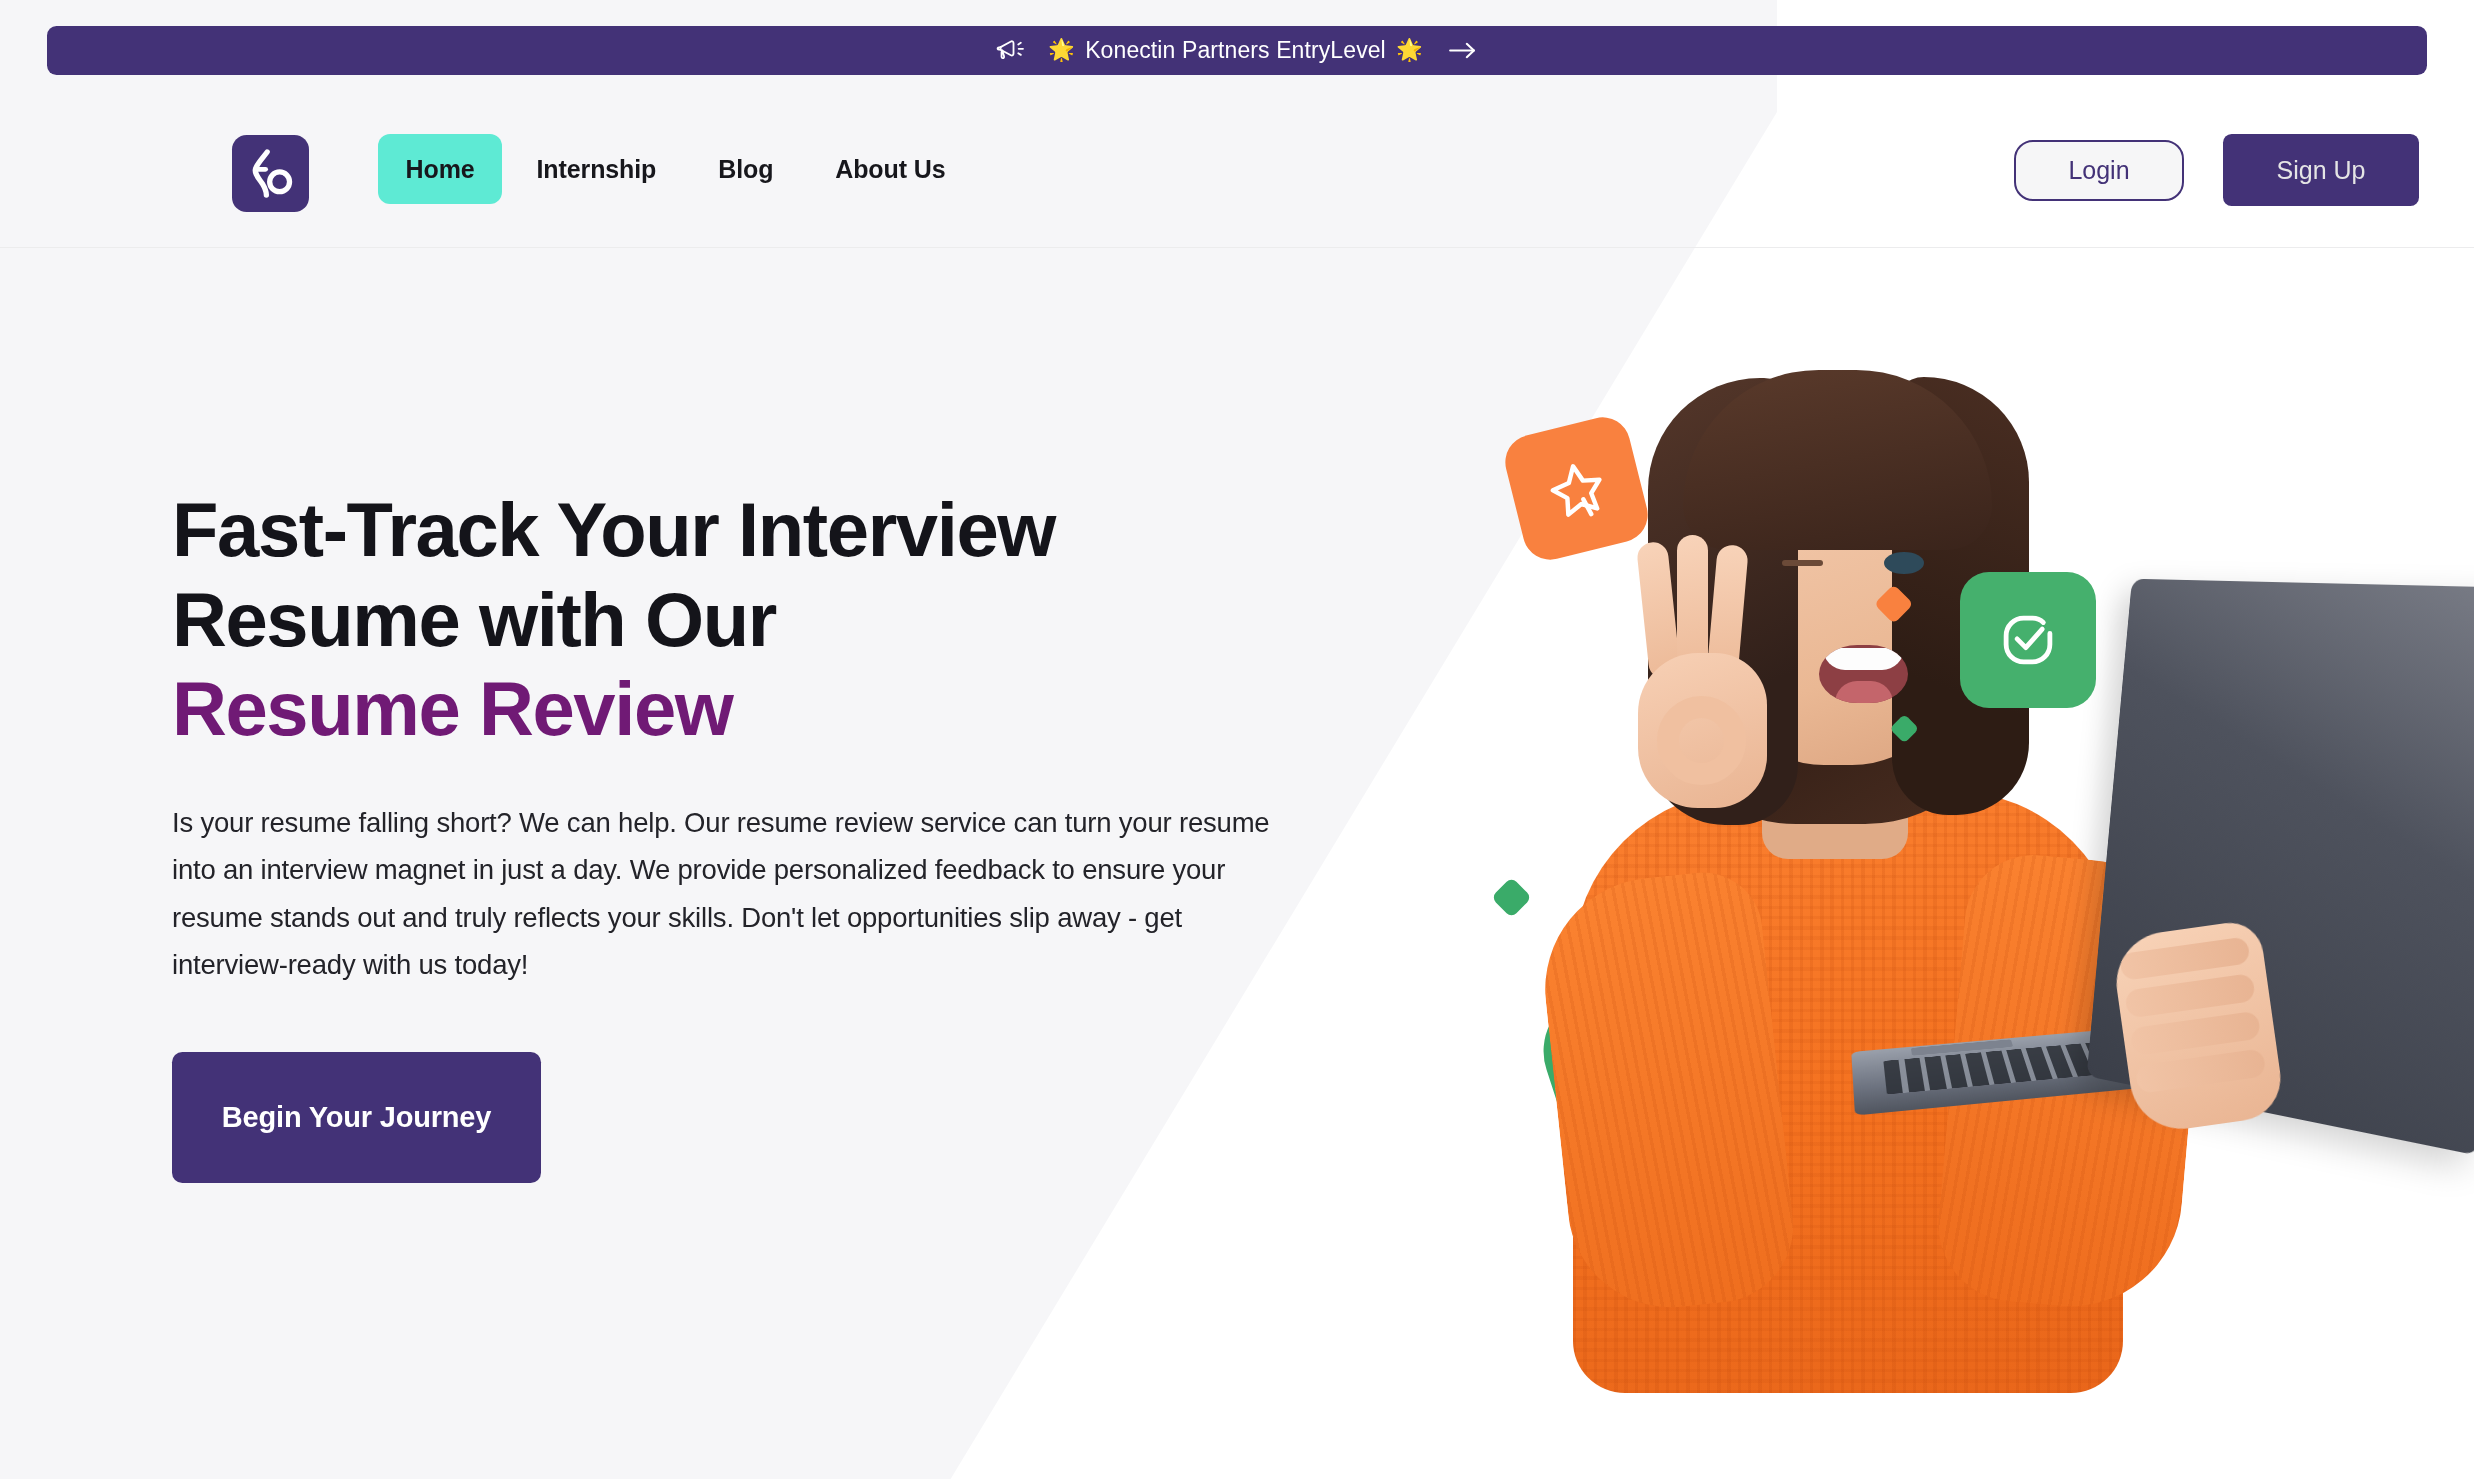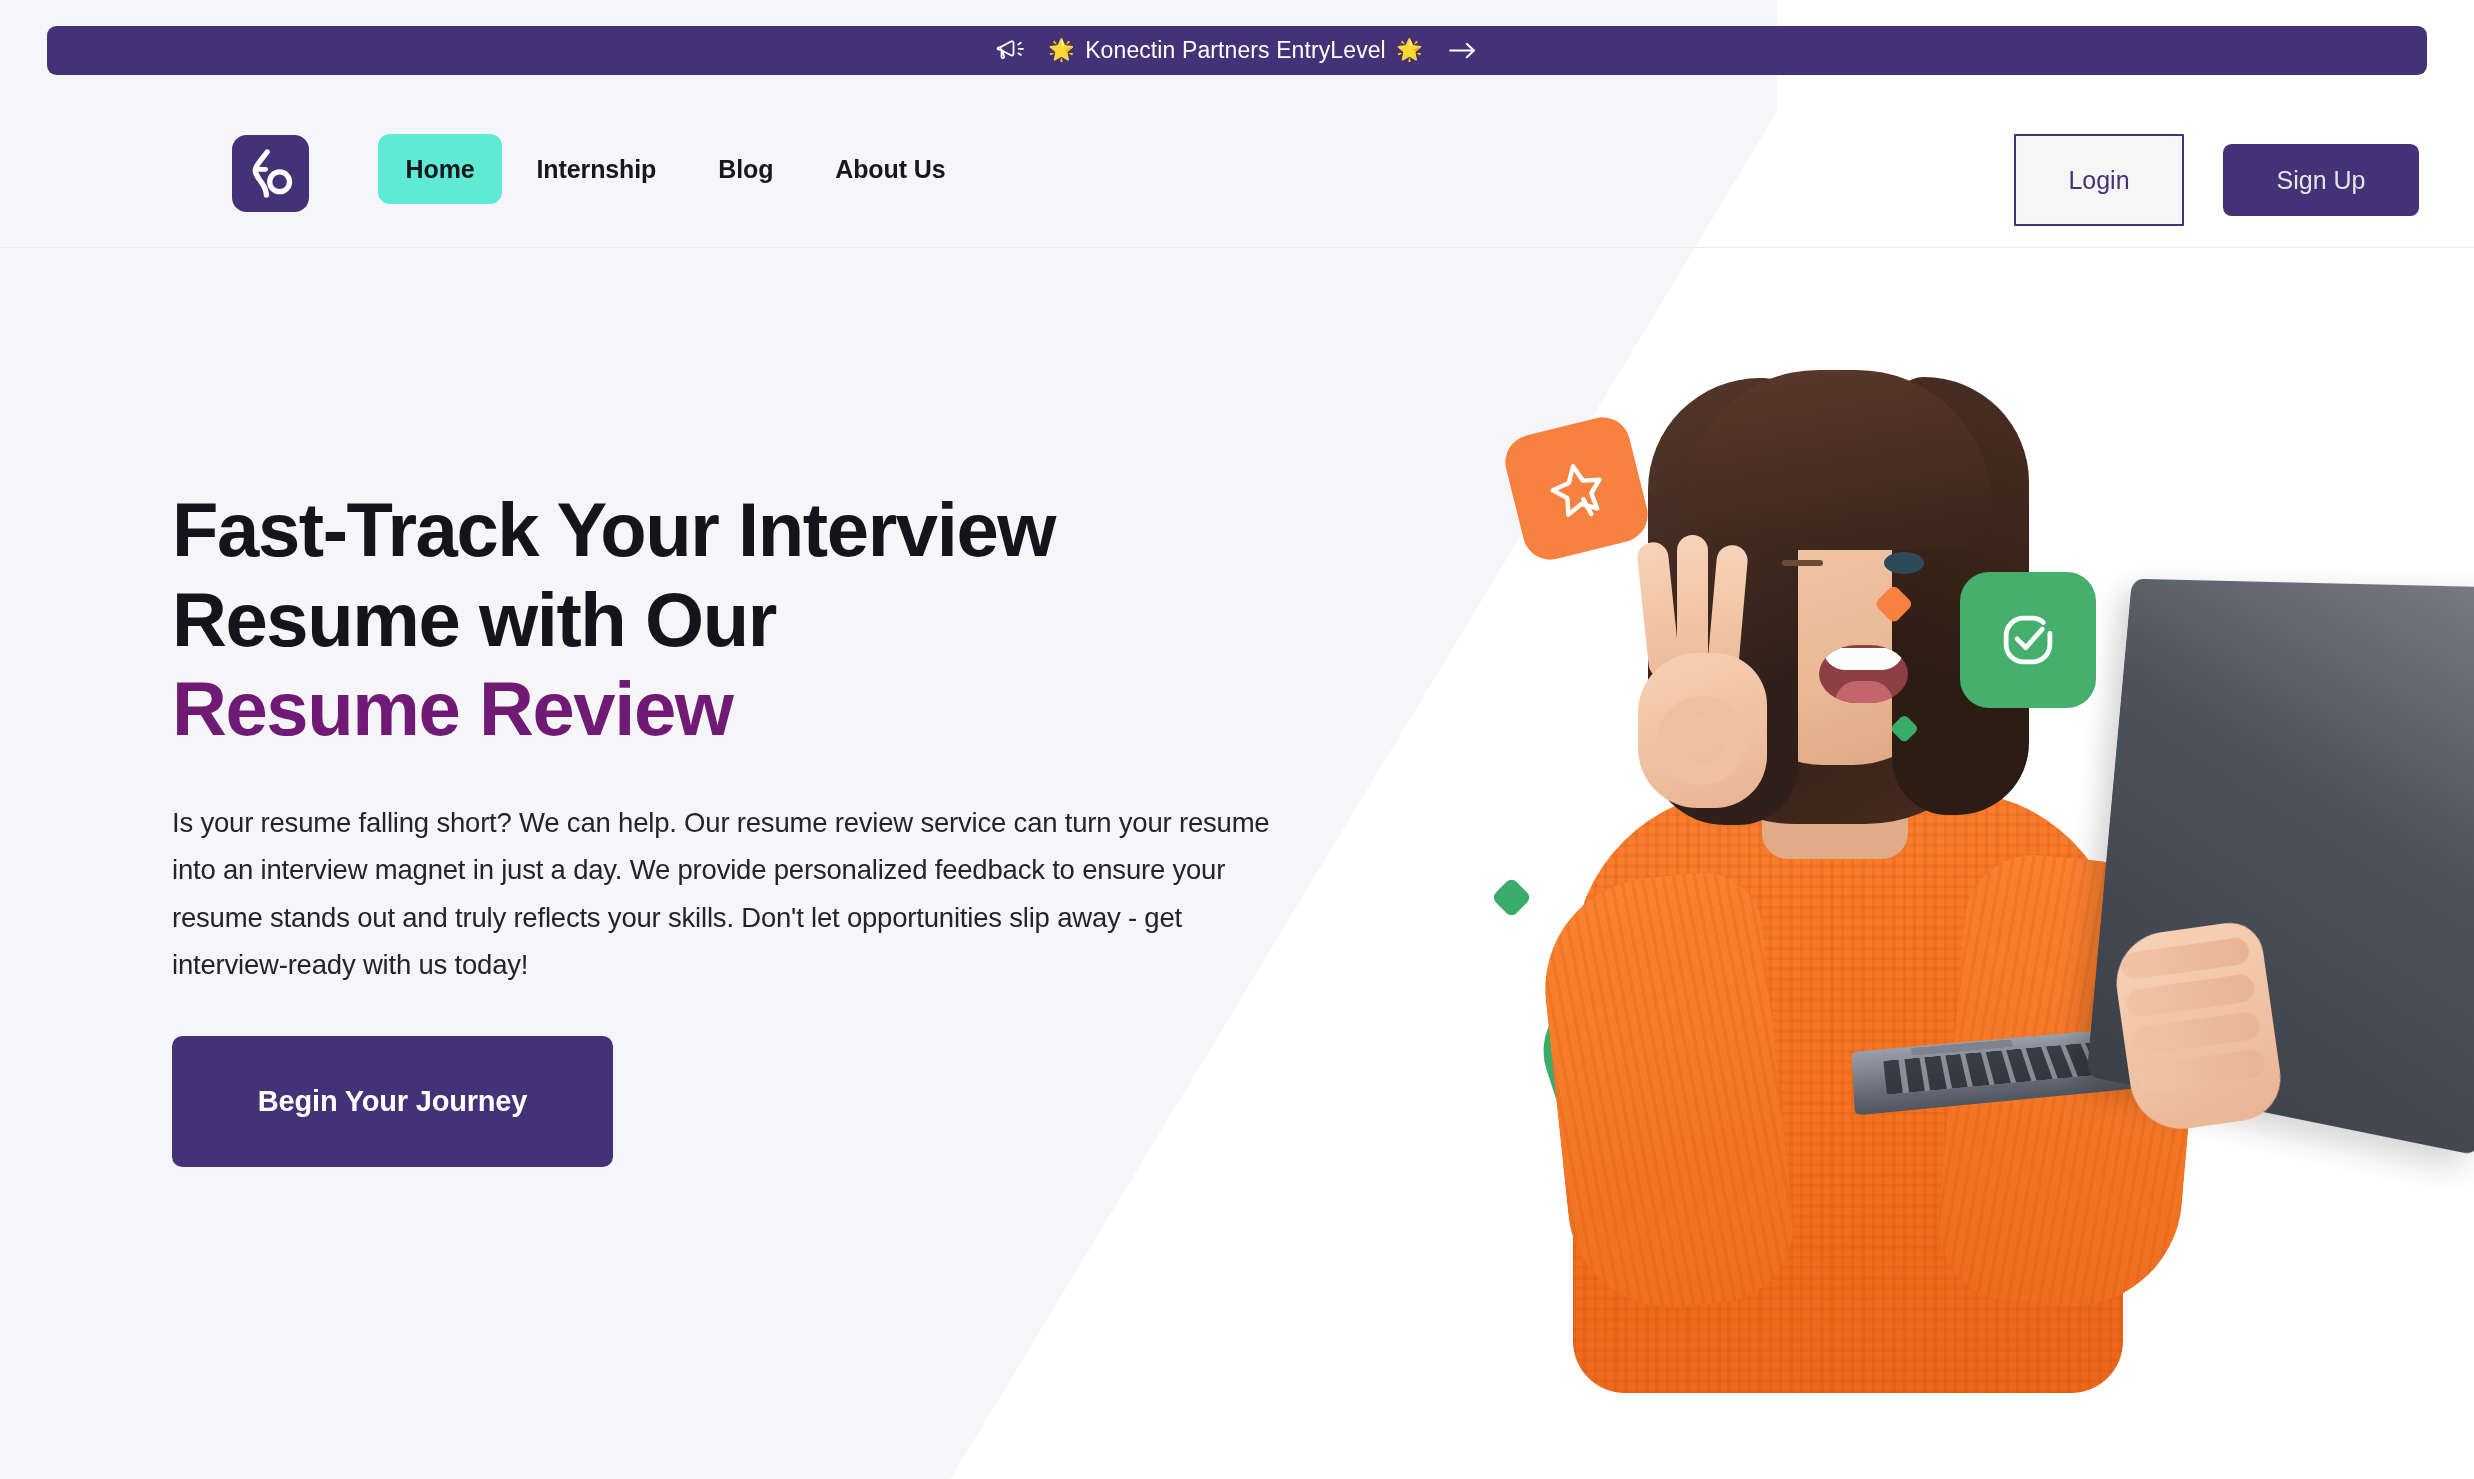--- a/index.html
+++ b/index.html
@@ -101,23 +101,23 @@
   .nav-item + .nav-item { margin-left: 6.9px; }
 
   .auth {
     position: absolute;
     right: 56px; top: 58px;
     display: flex;
     align-items: center;
     gap: 39px;
   }
   .btn-login {
-    width: 170px; height: 92px;
+    width: 170px; height: 61px;
     border: 2.6px solid #433277;
-    border-radius: 1px;
+    border-radius: 19px;
     background: #f6f6f7;
     color: #433277;
     font-size: 25px;
     display: flex; align-items: center; justify-content: center;
     cursor: pointer;
   }
   .btn-signup {
     width: 196px; height: 72px;
     border-radius: 8.6px;
     background: #433277;
@@ -147,25 +147,25 @@
   .subcopy {
     margin-top: 45px;
     font-size: 27.5px;
     line-height: 1.72;
     color: #232329;
     max-width: 1108px;
     letter-spacing: -0.2px;
   }
 
   .cta {
-    margin-top: 48px;
+    margin-top: 64px;
     display: inline-flex;
     align-items: center;
     justify-content: center;
-    width: 441px;
+    width: 369px;
     height: 131px;
     background: #433277;
     border-radius: 10.3px;
     color: #ffffff;
     font-size: 29px;
     font-weight: 700;
     cursor: pointer;
     letter-spacing: -0.2px;
   }
 

